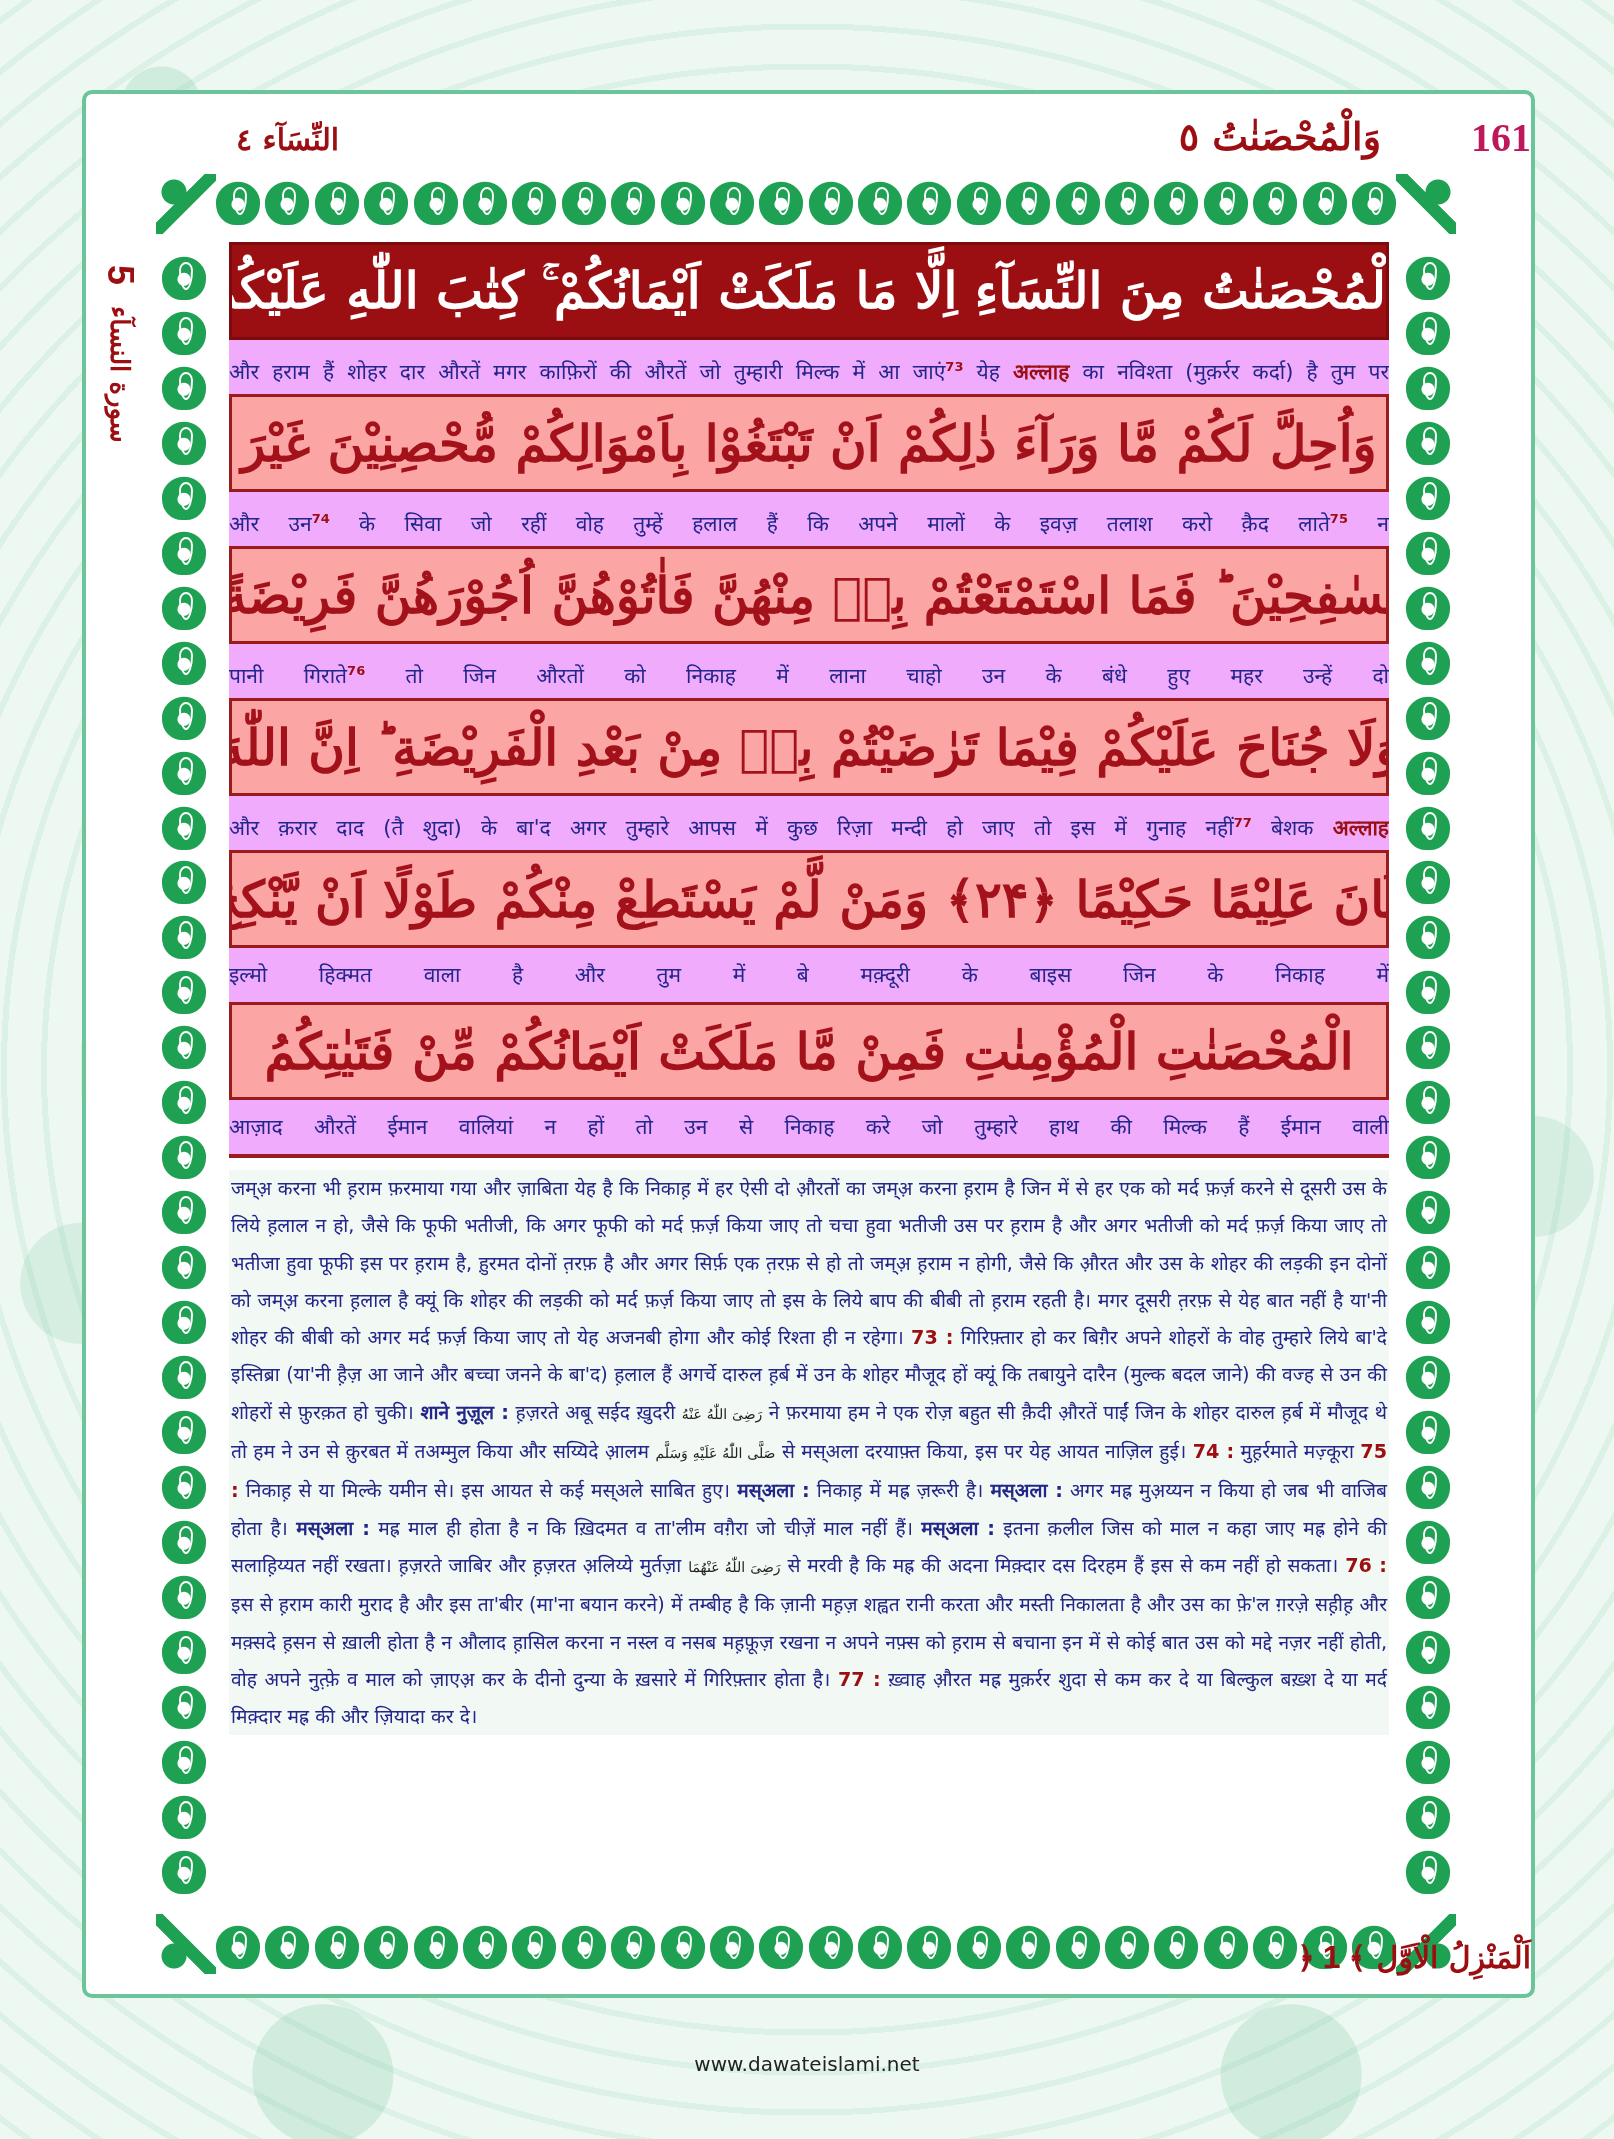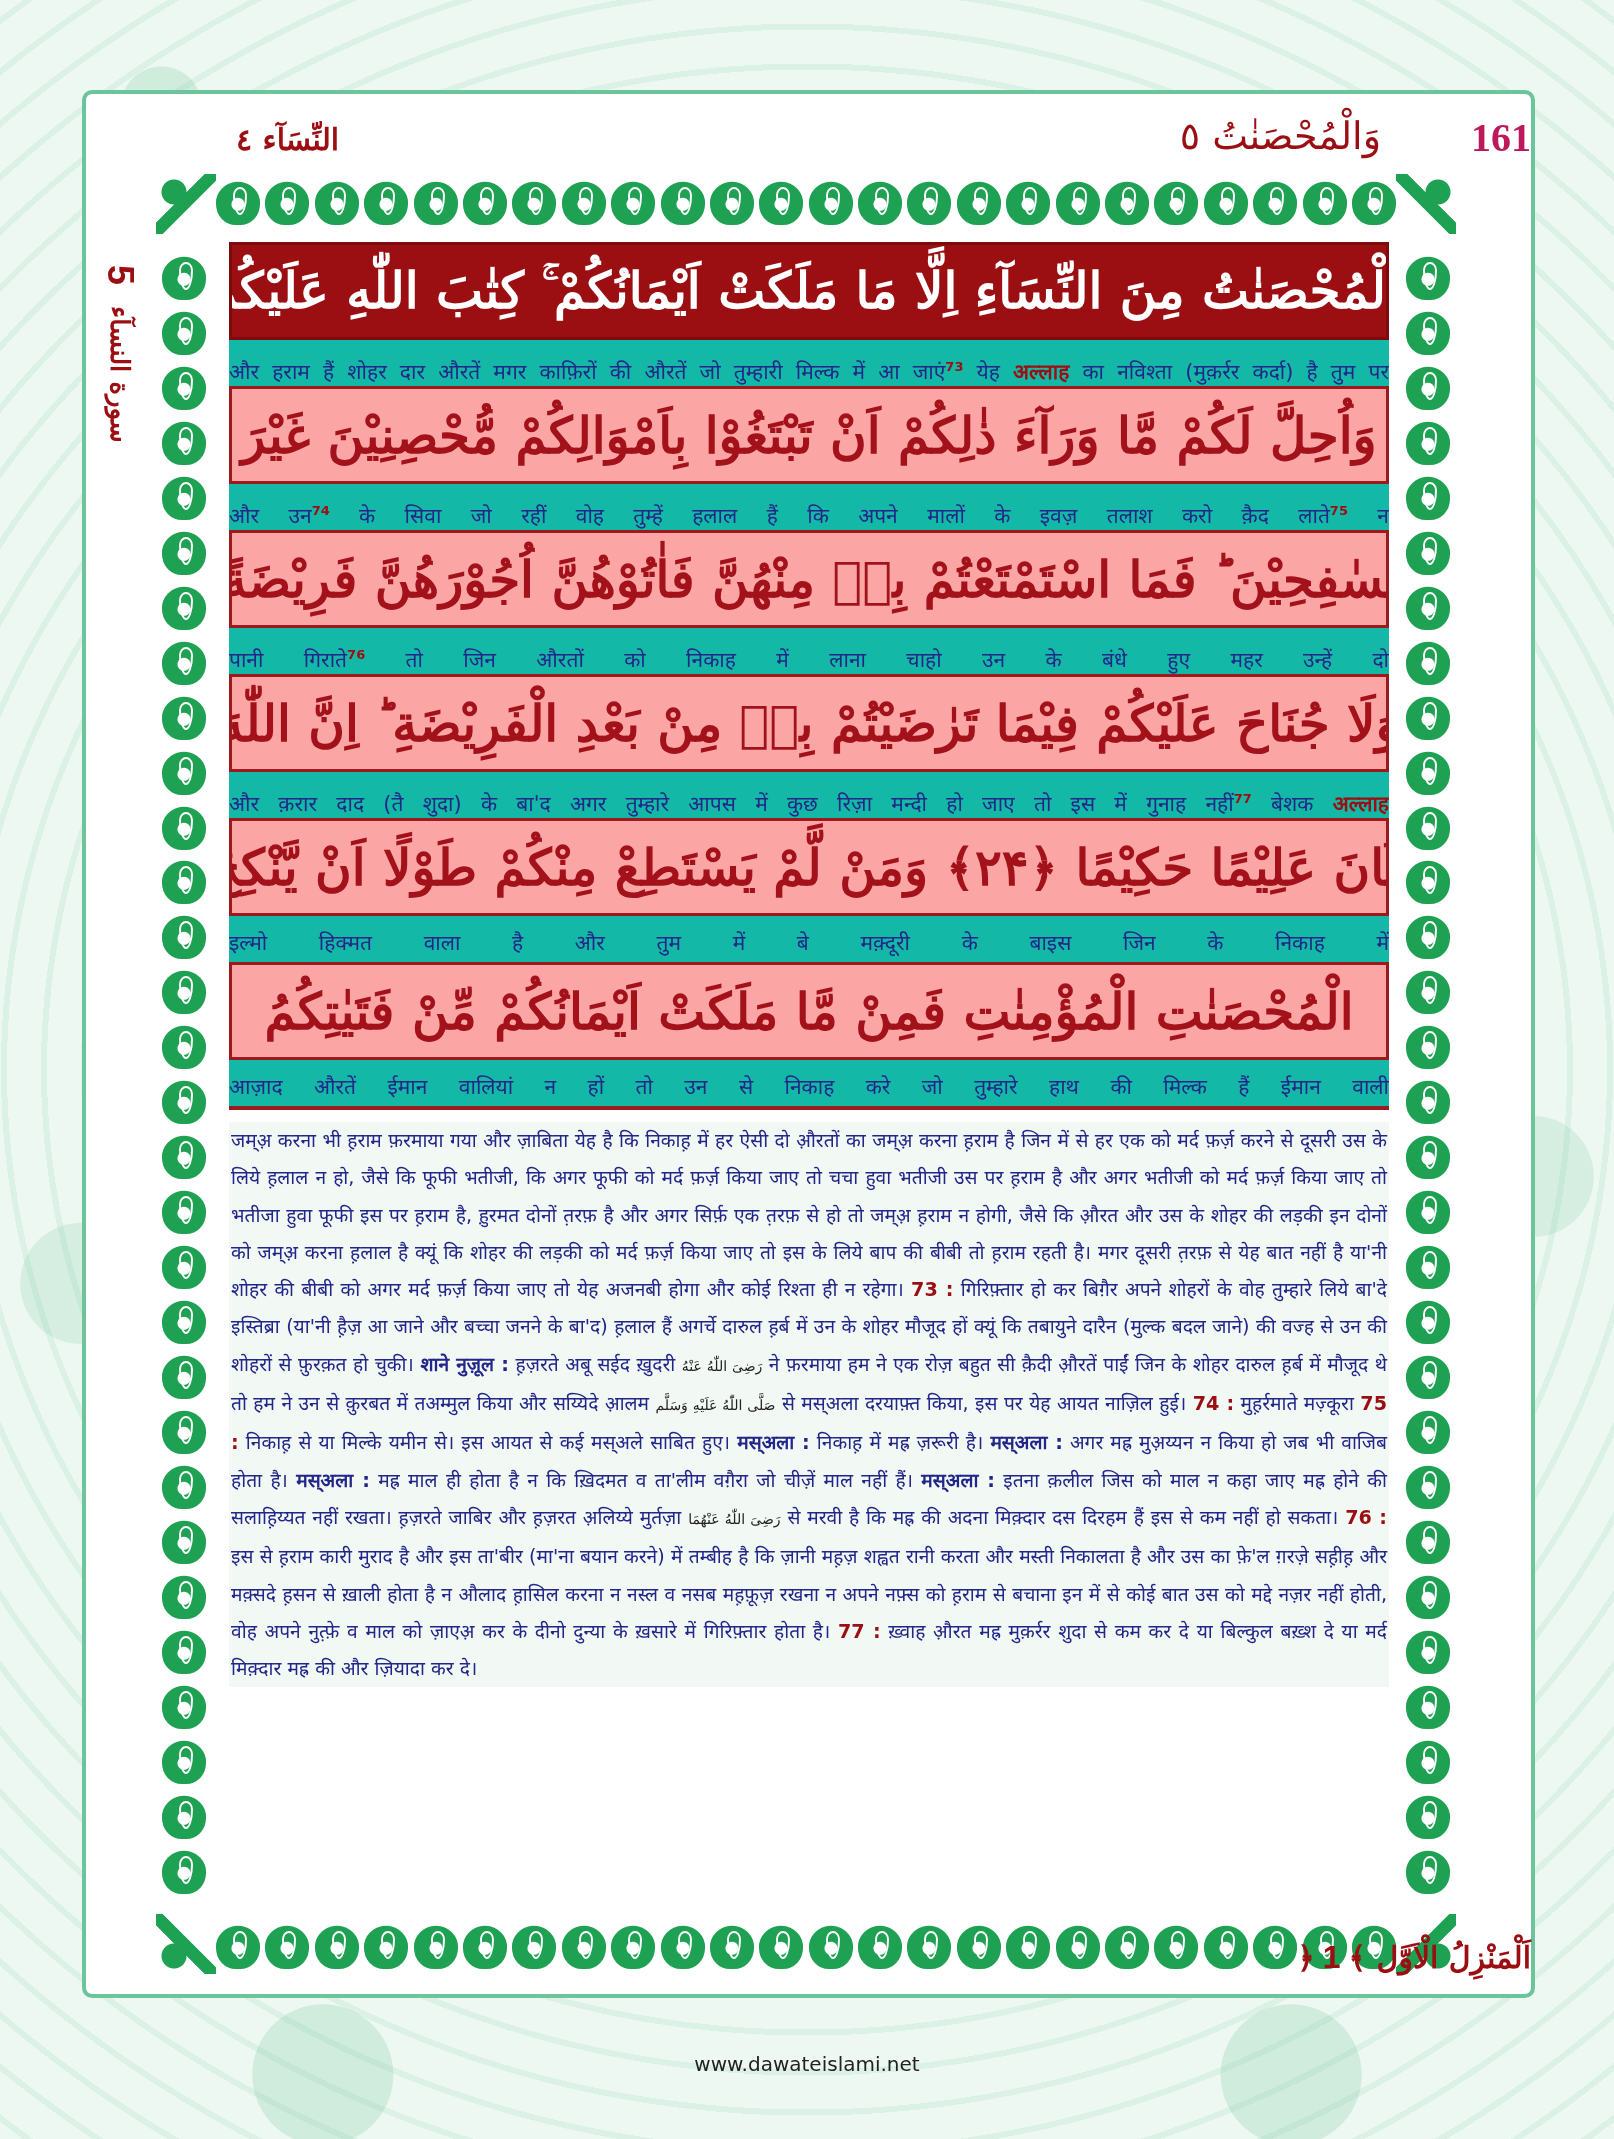--- a/index.html
+++ b/index.html
@@ -30,21 +30,21 @@
   .hdr-left {
     position:absolute; left:150px; top:8px; color:#9b0e12;
     font-family:"DejaVu Serif", serif; font-size:30px; font-weight:bold; direction:rtl;
   }
   .hdr-center {
     position:absolute; left:0; right:0; text-align:right; top:0;
     color:#be185d; font-family:"Liberation Serif", serif; font-size:40px; font-weight:bold;
   }
   .hdr-right {
     position:absolute; right:150px; top:0; color:#9b0e12;
-    font-family:"DejaVu Serif", serif; font-size:38px; font-weight:normal; direction:rtl;
+    font-family:"DejaVu Serif", serif; font-size:38px; font-weight:bold; direction:rtl;
   }
   .side-label {
     position:absolute; left:4px; top:140px; width:60px; height:280px;
     display:flex; flex-direction:column; align-items:center;
     color:#9b0e12; font-weight:bold;
   }
   .side-num {
     font-family:"Liberation Sans", sans-serif; font-size:36px; font-weight:bold;
     transform:rotate(90deg); margin:20px 0 10px 0;
   }
@@ -83,24 +83,24 @@
     height:98px; border:3px solid #9b1a1e; background:#fca5a5;
     display:flex; align-items:center; justify-content:center;
     direction:rtl; color:#a3121a;
     font-family:"DejaVu Serif", serif; font-size:50px; font-weight:bold;
     white-space:nowrap; overflow:hidden; box-sizing:border-box;
   }
   .ayah-box.first {
     background:#9b0e12; color:#ffffff; border-color:#7d0b0e;
   }
   .trans {
-    height:46px; line-height:54px; color:#22268a;
+    height:54px; line-height:54px; color:#22268a;
     font-family:"DejaVu Sans", sans-serif; font-size:21px;
     text-align:justify; text-align-last:justify; white-space:nowrap; overflow:hidden;
-    background:#14b8a6;
+    background:#f0abfc;
   }
   .trans sup { color:#9b0e12; font-weight:bold; font-size:13px; }
   .allah { color:#9b0e12; font-weight:bold; }
   .sep { height:4px; background:#9b1a1e; margin:0; }
   .notes {
     margin-top:12px; color:#22268a; font-family:"DejaVu Sans", sans-serif;
     font-size:19.2px; line-height:37.3px; text-align:justify; background:#f2f8f3;
     padding:0 2px;
   }
   .notes .num { color:#9b0e12; font-weight:bold; }

